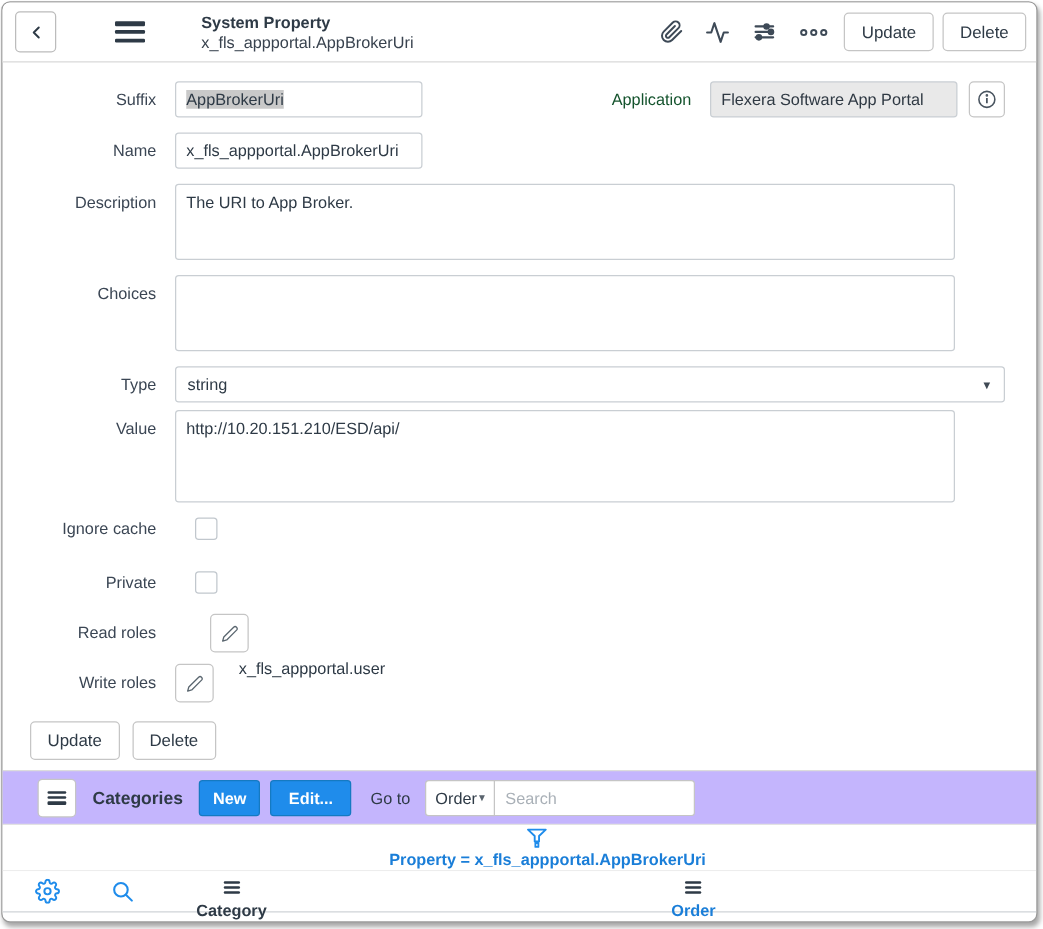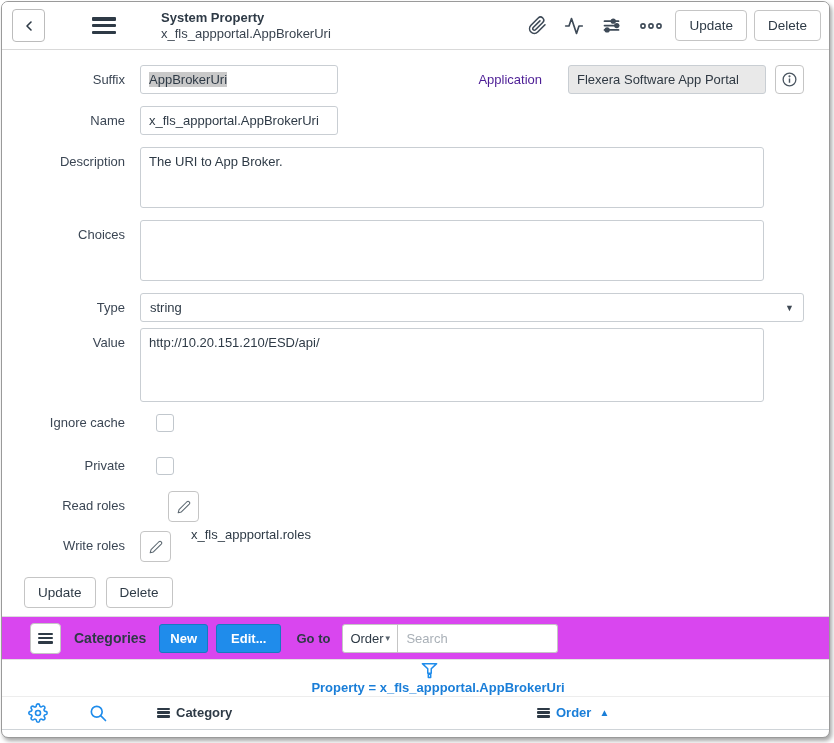--- a/index.html
+++ b/index.html
@@ -56,21 +56,21 @@
   .ta { width:624px; height:61px; padding:6px 8px; resize:none; }
   .ta-value { height:74px; }
   .sel {
     width:696px; height:29px; display:flex; align-items:center; padding:0 9px;
     cursor:pointer;
     gap:24px;
   }
   .sel .caret { margin-left:auto; font-size:9px; color:#3f4954; }
   .ro { height:29px; width:198px; background:#e9e9e9; display:flex; align-items:center; padding:0 8px; color:#2f3943; }
   .grp-app { margin-left:auto; display:flex; align-items:flex-start; }
-  .grp-app .lbl2 { font-size:13px; color:#4c1d95; padding-top:7px; margin-right:26px; }
+  .grp-app .lbl2 { font-size:13px; color:#14532d; padding-top:7px; margin-right:15px; }
   .info-btn {
     width:29px; height:29px; margin-left:9px; background:#fff; border:1px solid #c5c5c5;
     border-radius:4px; display:flex; align-items:center; justify-content:center; cursor:pointer;
   }
   .checkbox {
     width:18px; height:18px; border:1px solid #c1c7cd; border-radius:3px; background:#fff;
     display:inline-block; cursor:pointer; margin-top:2px;
   }
   .row-check { margin-bottom:23px;gap:16px; }
   .row-check .lbl { padding-top:3px; }
@@ -78,56 +78,56 @@
   .pencil-btn {
     width:31px; height:31px; background:#fff; border:1px solid #c5c5c5; border-radius:4px;
     display:flex; align-items:center; justify-content:center; cursor:pointer;
   }
   .row-read { margin-bottom:9px;gap:28px; }
   .roles-value { font-size:13px; color:#2e3a46; margin-left:20px; margin-top:-4px; }
   .footer-btns { margin:15px 0 0 14px; display:flex; gap:10px; padding-bottom:8px; }
 
   
   .rl-toolbar {
-    margin-top:0px; height:44px; background:#d946ef;
+    margin-top:0px; height:44px; background:#c4b5fd;
     border-top:1px solid #dcdcdc; border-bottom:1px solid #e2e2e2;
     display:flex; align-items:center; padding-left:28px;
   }
   .rl-ham {
     width:31px; height:31px; background:#fff; border:1px solid #c5c5c5; border-radius:4px;
     display:flex; align-items:center; justify-content:center; cursor:pointer;
   }
   .rl-ham .bars { width:15px; height:11px; display:flex; flex-direction:column; justify-content:space-between; }
   .rl-ham .bars span { height:2.5px; background:#2e3a46; border-radius:1px; }
   .rl-title { font-size:14px; font-weight:700; color:#2e3a46; margin:0 13px 0 13px; }
   .btn-blue {
     background:#1f8ceb; border:1px solid #157ac2; border-radius:3px; color:#fff;
     font-family:"Liberation Sans",sans-serif; font-size:13px; font-weight:700;
     padding:6px 10px; cursor:pointer;
   }
   .btn-edit { margin-left:8px; padding:6px 14px; }
-  .goto-lbl { font-size:13px; font-weight:700; color:#2e3a46; margin:0 12px 0 15px;text-align:center; }
+  .goto-lbl { font-size:13px; font-weight:400; color:#2e3a46; margin:0 12px 0 15px;text-align:center; }
   .goto-sel {
     width:56px; height:29px; background:#fff; border:1px solid #c5c5c5; border-radius:3px 0 0 3px;
     display:flex; align-items:center; padding:0 7px; font-size:13px; color:#2e3a46; cursor:pointer;
   }
   .goto-sel .caret { margin-left:auto; font-size:8px; color:#5a646e; }
   .rl-search {
     width:160px; height:29px; border:1px solid #c5c5c5; border-left:none; border-radius:0 3px 3px 0;
     padding:0 8px; font-family:"Liberation Sans",sans-serif; font-size:13px; color:#2e3a46;
   }
   .rl-search::placeholder { color:#a9b0b7; }
 
   .rl-filter { height:37px; display:flex; align-items:center; padding-left:28px; background:#fff; border-bottom:1px solid #ededed;flex-direction:column; }
   .rl-filter-text { margin-left:17px; font-size:13px; font-weight:700; color:#1a7ed8; cursor:pointer; }
 
   .rl-head { position:relative; height:33px; background:#fff; border-bottom:1px solid #cfd4d8; }
   .rl-head .gear-ic { position:absolute; left:26px; top:6px; cursor:pointer; }
   .rl-head .search-ic { position:absolute; left:86px; top:6px; cursor:pointer; }
-  .col-head { position:absolute; top:8px; display:flex; align-items:center; gap:6px; font-size:13px; font-weight:700; color:#2e3a46; cursor:pointer; }
+  .col-head { position:absolute; top:8px; display:flex; align-items:center; gap:6px; font-size:13px; font-weight:700; color:#2e3a46; cursor:pointer;flex-direction:column; }
   .col-bars { width:13px; height:10px; display:flex; flex-direction:column; justify-content:space-between; }
   .col-bars span { height:2.2px; background:#2e3a46; border-radius:1px; }
   .col-category { left:155px; }
   .col-order { left:535px; color:#1a7ed8; }
   .col-order .sort-arrow { font-size:10px; color:#1a7ed8; margin-left:2px; }
   svg { display:block; }
 </style>
 </head>
 <body>
 
@@ -262,21 +262,21 @@
 
     <div class="frow" style="margin-bottom:0;">
       <div class="lbl">Write roles</div>
       <button class="pencil-btn">
         <span>
           <svg width="14" height="14" viewBox="0 0 24 24" fill="none" stroke="#5b6770" stroke-width="1.8" stroke-linecap="round" stroke-linejoin="round">
               <path d="M17 3a2.83 2.83 0 0 1 4 4L7.5 20.5 2 22l1.5-5.5L17 3z"></path>
             </svg>
         </span>
       </button>
-      <div class="roles-value">x_fls_appportal.roles</div>
+      <div class="roles-value">x_fls_appportal.user</div>
     </div>
 
     <div class="footer-btns">
       <button class="hbtn">Update</button>
       <button class="hbtn">Delete</button>
     </div>
   </main>
 
   <section>
 

